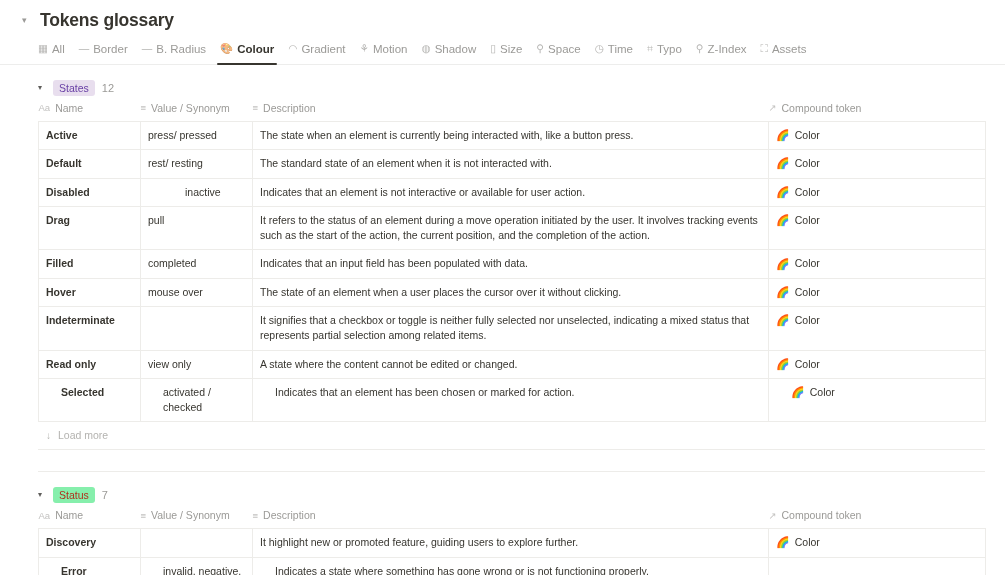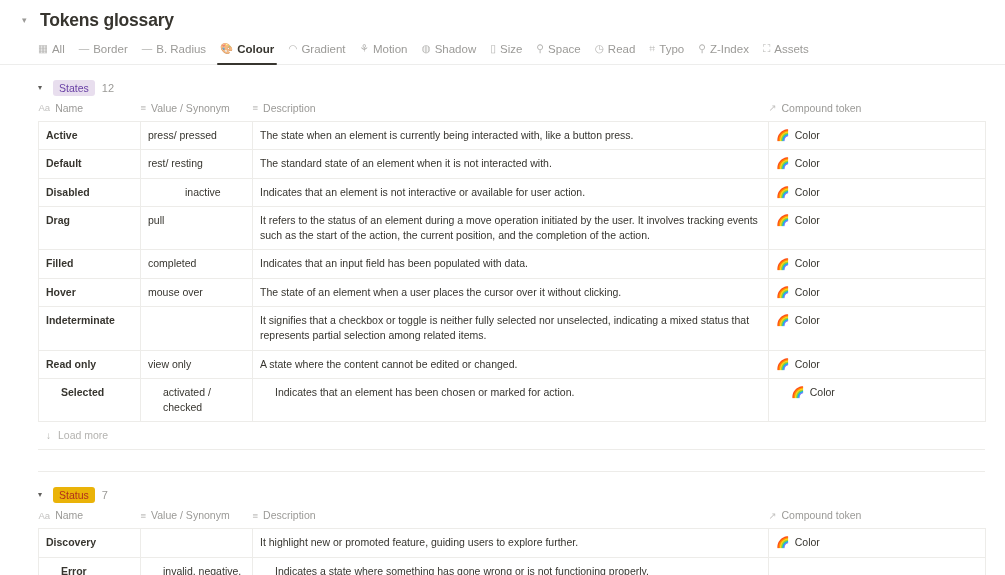--- a/index.html
+++ b/index.html
@@ -174,21 +174,21 @@
       <div class="tab">
         <span class="ticon">▯</span>
         <span>Size</span>
       </div>
       <div class="tab">
         <span class="ticon">⚲</span>
         <span>Space</span>
       </div>
       <div class="tab">
         <span class="ticon">◷</span>
-        <span>Read</span>
+        <span>Time</span>
       </div>
       <div class="tab">
         <span class="ticon">⌗</span>
         <span>Typo</span>
       </div>
       <div class="tab">
         <span class="ticon">⚲</span>
         <span>Z-Index</span>
       </div>
       <div class="tab">
@@ -325,21 +325,21 @@
         </table>
         <div class="loadmore">
           <span class="arrow">↓</span>
           <span>Load more</span>
         </div>
         <div class="sec-sep"></div>
       </div>
       <div class="section">
         <div class="section-head">
           <span class="sec-caret">▾</span>
-          <span class="badge red" style="background: #eab308; color: rgb(177, 47, 28);">Status</span>
+          <span class="badge red" style="background: #86efac; color: rgb(177, 47, 28);">Status</span>
           <span class="sec-count">7</span>
         </div>
         <table class="grid">
           <colgroup>
             <col class="c-name">
             <col class="c-value">
             <col class="c-desc">
             <col class="c-comp">
           </colgroup>
           <thead>

